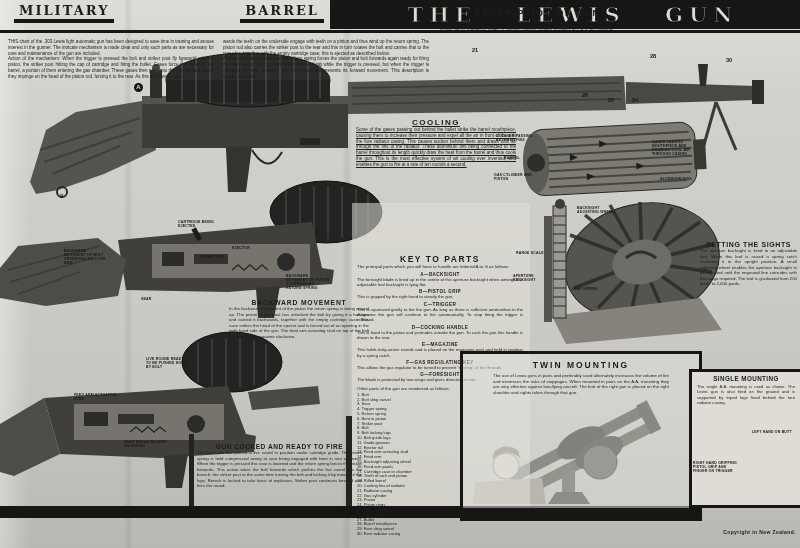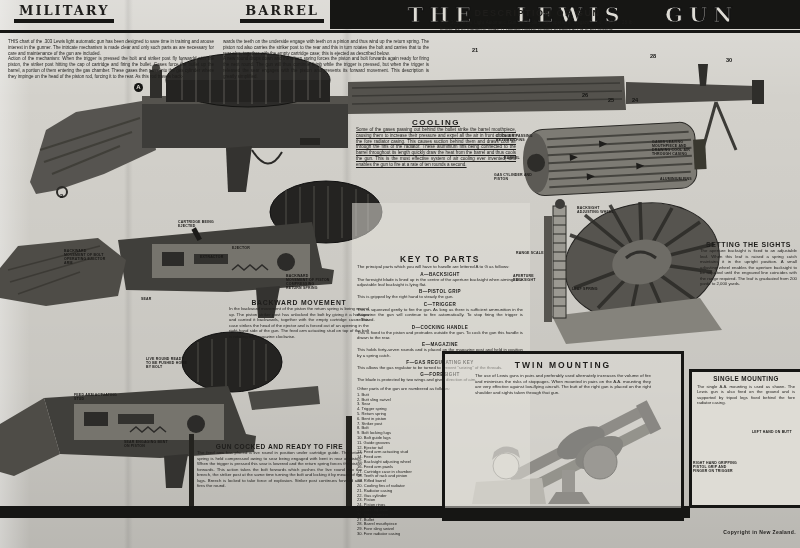--- a/index.html
+++ b/index.html
@@ -41,21 +41,21 @@
   #parts-list{margin-top:2px;font-size:4.1px;line-height:4.8px;}
   #backward{left:229px;top:299px;width:140px;}
   #backward .sec-h{font-size:6.8px;letter-spacing:.8px;}
   #cocked{left:197px;top:443px;width:165px;}
   #cocked .sec-h{font-size:6.6px;letter-spacing:.5px;}
   #sights-text{left:700px;top:241px;width:97px;}
   #sights-text .sec-h{font-size:7px;letter-spacing:.6px;}
   #sights-text .body-txt{font-size:4.3px;}
   
   .boxed{border:3px solid #161614;}
-  #twin-box{left:442px;top:351px;width:236px;height:154px;border-bottom-width:13px;background:rgba(226,224,217,.5);}
+  #twin-box{left:460px;top:351px;width:236px;height:154px;border-bottom-width:13px;background:rgba(226,224,217,.5);}
   #twin-box .sec-h{font-size:8.5px;letter-spacing:2px;margin-top:6px;}
   #twin-box .body-txt{width:176px;margin:3px auto 0 auto;font-size:4.4px;}
   #single-box{left:689px;top:369px;width:108px;height:133px;background:#dedcd5;}
   #single-box .sec-h{font-size:6.3px;letter-spacing:.4px;margin-top:3px;}
   #single-box .body-txt{margin:2px 5px 0 5px;font-size:4.2px;}
   
   .callout-layer{left:0;top:0;width:800px;height:548px;pointer-events:none;}
   .co{position:absolute;font-size:3.5px;font-weight:bold;line-height:1.18;max-width:44px;letter-spacing:.2px;
       text-transform:uppercase;color:#191816;}
   .co-num{position:absolute;font-size:5.6px;font-weight:bold;color:#141412;}

